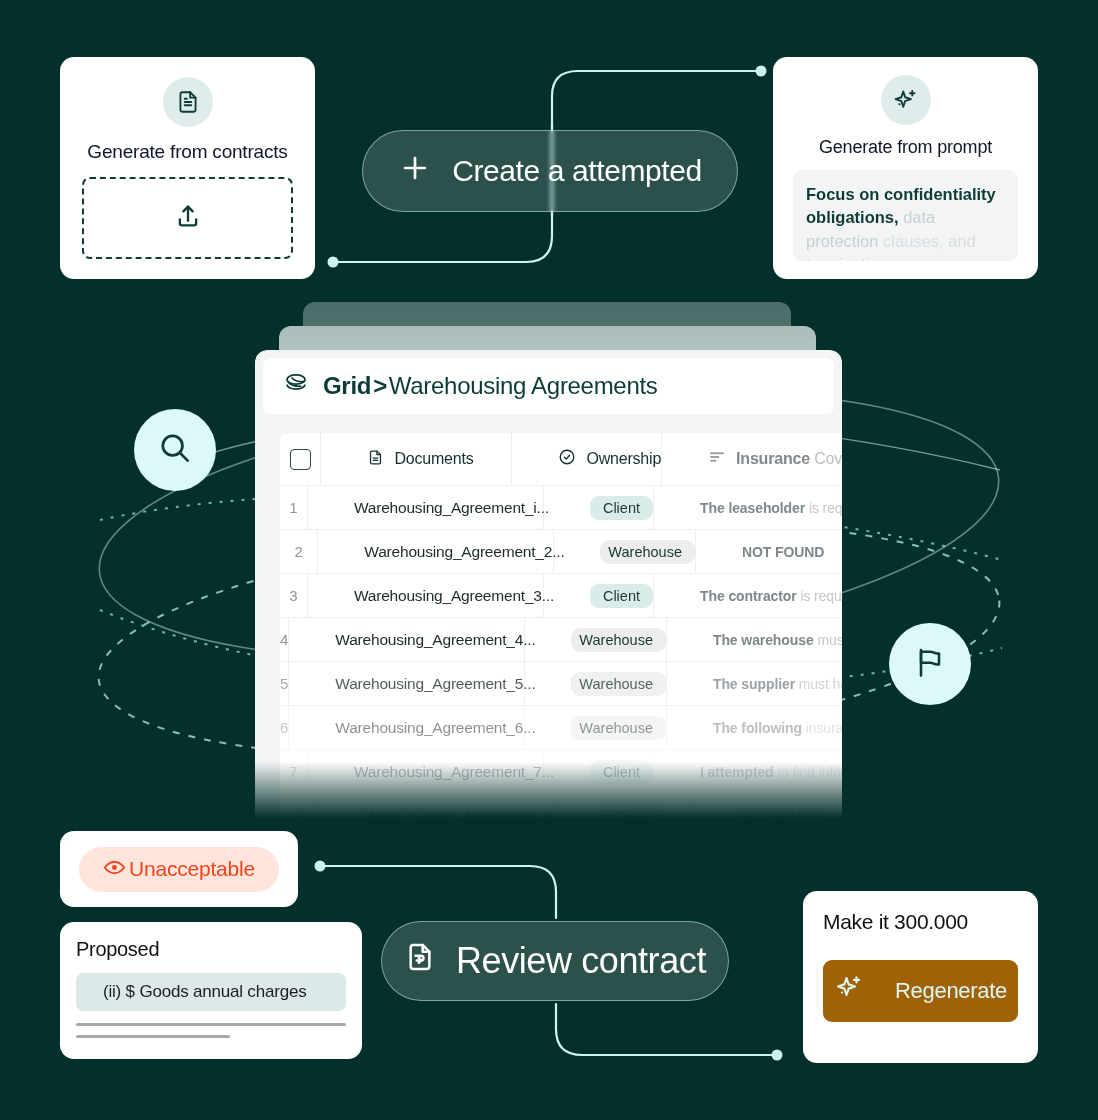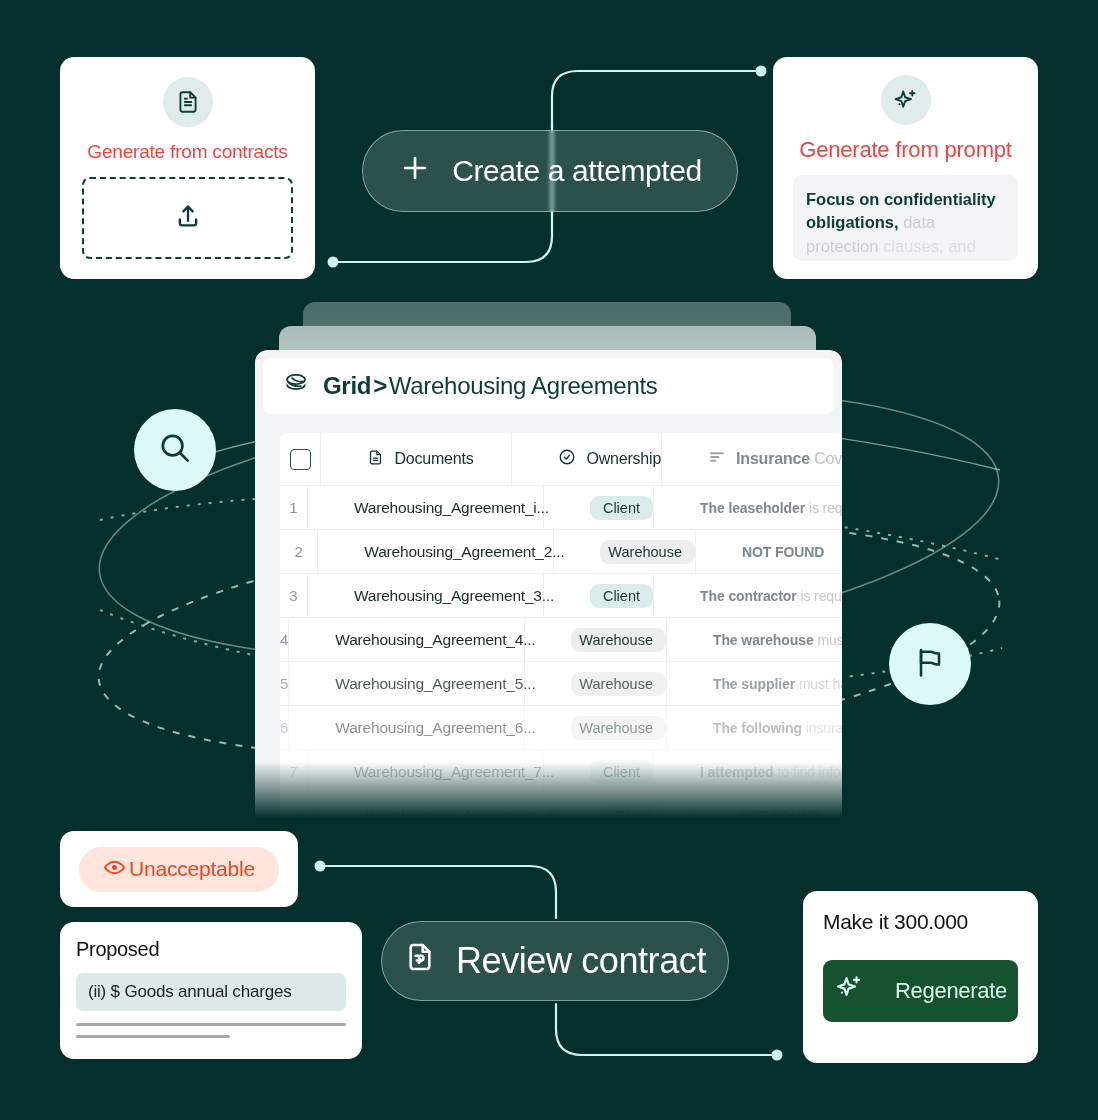--- a/index.html
+++ b/index.html
@@ -36,39 +36,39 @@
     display: flex; flex-direction: column; align-items: center;
   }
   .round-icon-badge {
     width: 50px; height: 50px; border-radius: 50%;
     background: #dfeceb;
     display: flex; align-items: center; justify-content: center;
   }
   .card-heading {
     margin-top: 14px;
     font-size: 19px;
-    color: #ef4444;
+    color: #0f172a;
     letter-spacing: -0.2px;
     white-space: nowrap;
   }
   .dropzone {
     margin-top: 14px;
     width: 100%; flex: 1;
     border: 2px dashed #0c3b38;
     border-radius: 8px;
     display: flex; align-items: center; justify-content: center;
   }
 
   
   #card-prompt {
     left: 773px; top: 57px; width: 265px; height: 222px;
     padding: 18px 20px;
     display: flex; flex-direction: column; align-items: center;
   }
-  #card-prompt .card-heading { margin-top: 12px; font-size: 22px; }
+  #card-prompt .card-heading { margin-top: 12px; font-size: 18px; }
   .prompt-box {
     margin-top: 12px;
     width: 100%; flex: 1;
     background: #f3f4f5;
     border-radius: 9px;
     padding: 13px 13px;
     font-size: 16.5px;
     line-height: 1.42;
     color: #0c3b38;
     overflow: hidden;
@@ -203,36 +203,36 @@
   
   #card-proposed {
     left: 60px; top: 922px; width: 302px; height: 137px;
     padding: 16px 16px;
   }
   .proposed-title { font-size: 20px; color: #111; letter-spacing: -0.3px; }
   .proposed-highlight {
     margin-top: 12px;
     background: #dde9e8;
     border-radius: 7px;
-    padding: 9px 12px;
+    padding: 9px 27px;
     font-size: 17px; color: #18211f; letter-spacing: -0.2px;
     white-space: nowrap;
   }
   .skeleton-line { height: 3px; background: #a9a9a9; border-radius: 2px; margin-top: 12px; }
   .skeleton-line.short { width: 57%; margin-top: 9px; }
 
   
   #card-makeit {
     left: 803px; top: 891px; width: 235px; height: 172px;
     padding: 19px 20px;
   }
   .makeit-title { font-size: 21px; color: #111; letter-spacing: -0.3px; white-space: nowrap; }
   .regen-btn {
     margin-top: 26px;
-    background: #14532d;
+    background: #a16207;
     border-radius: 9px;
     height: 62px;
     display: flex; align-items: center; justify-content: center; gap: 31px;
     color: #d9f7f3;
     font-size: 22px; letter-spacing: -0.3px;
   }
 </style>
 </head>
 <body>
 

